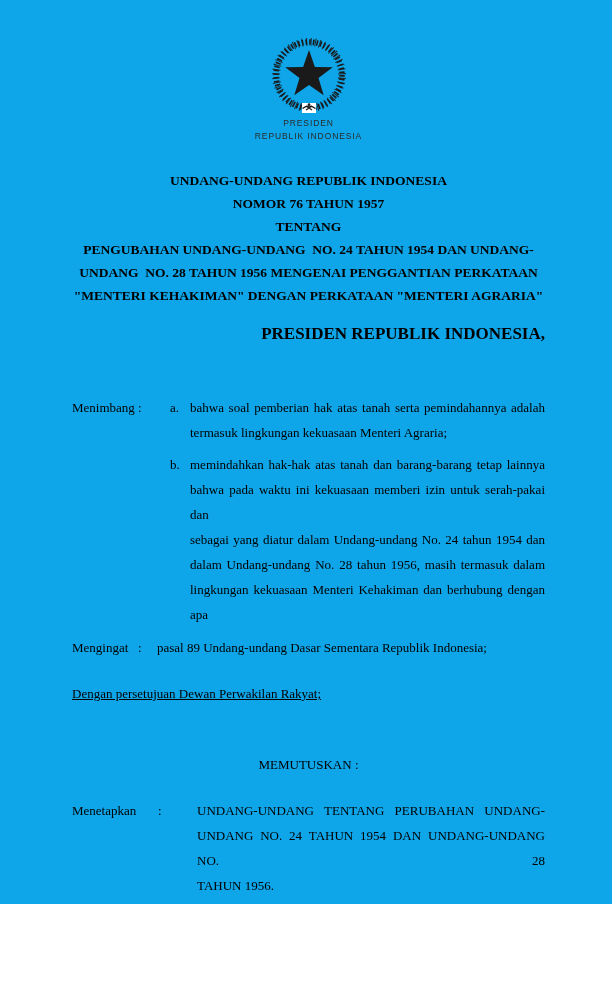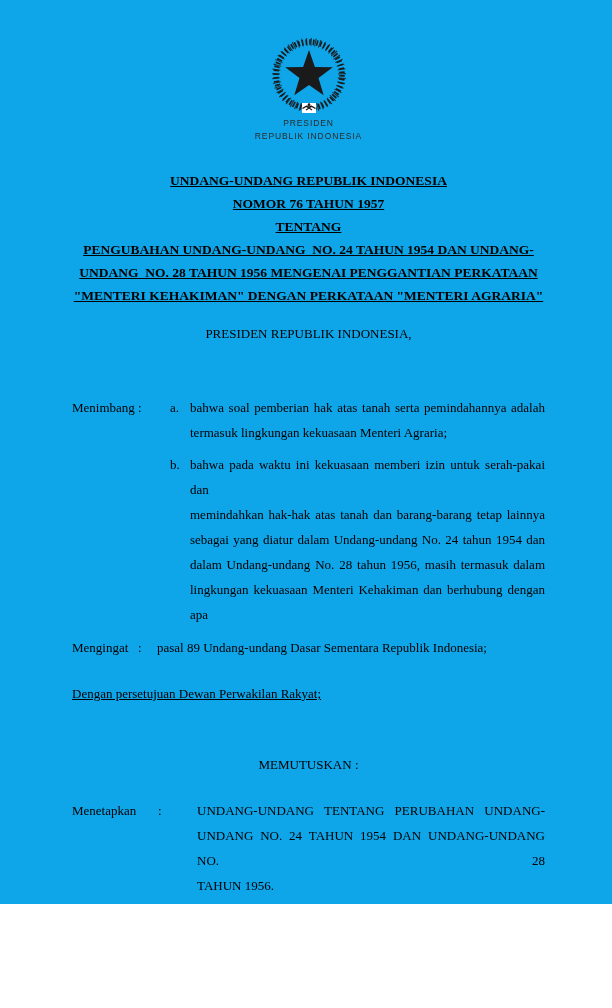--- a/index.html
+++ b/index.html
@@ -30,27 +30,26 @@
   }
   .gov-line.first { margin-top: 4px; }
   
   .title-block { margin-top: 27px; text-align: center; }
   .title-line {
     font-weight: bold;
     font-size: 13.5px;
     line-height: 23px;
     white-space: pre;
     text-align: center;
-    text-decoration: underline;
   }
   .opening {
     margin-top: 19px;
-    text-align: center;
-    font-weight: normal;
-    font-size: 13px;
+    text-align: right;
+    font-weight: bold;
+    font-size: 17px;
     line-height: 16px;
   }
   
   .body-text { font-size: 13px; line-height: 25px; }
   .clause { display: flex; align-items: flex-start; justify-content: flex-end; }
   .clause-considering { margin-top: 53px; }
   .clause-label { width: 66px; flex: 0 0 66px; }
   .clause-colon { width: 19px; flex: 0 0 19px; text-align: left; }
   .clause-content { flex: 1 1 auto; min-width: 0; }
   .cons-item { display: flex; align-items: flex-start; padding-left: 13px; }
@@ -119,22 +118,22 @@
         <div class="cons-item">
           <div class="item-marker">a.</div>
           <div class="item-lines">
             <div class="jline">bahwa soal pemberian hak atas tanah serta pemindahannya adalah</div>
             <div class="jline last">termasuk lingkungan kekuasaan Menteri Agraria;</div>
           </div>
         </div>
         <div class="cons-item second">
           <div class="item-marker">b.</div>
           <div class="item-lines">
+            <div class="jline">memindahkan hak-hak atas tanah dan barang-barang tetap lainnya</div>
             <div class="jline">bahwa pada waktu ini kekuasaan memberi izin untuk serah-pakai dan</div>
-            <div class="jline">memindahkan hak-hak atas tanah dan barang-barang tetap lainnya</div>
             <div class="jline">sebagai yang diatur dalam Undang-undang No.  24 tahun 1954 dan</div>
             <div class="jline">dalam Undang-undang  No. 28 tahun 1956, masih termasuk dalam</div>
             <div class="jline">lingkungan kekuasaan Menteri Kehakiman dan berhubung dengan apa</div>
           </div>
         </div>
       </div>
     </div>
 
     <div class="clause clause-recalling body-text">
       <div class="clause-label">Mengingat</div>

